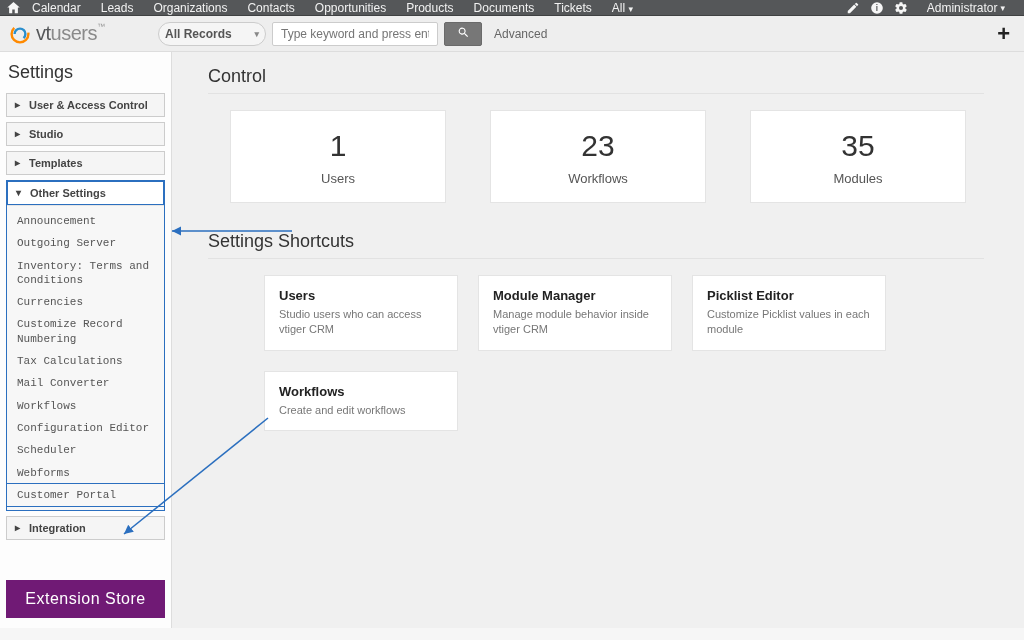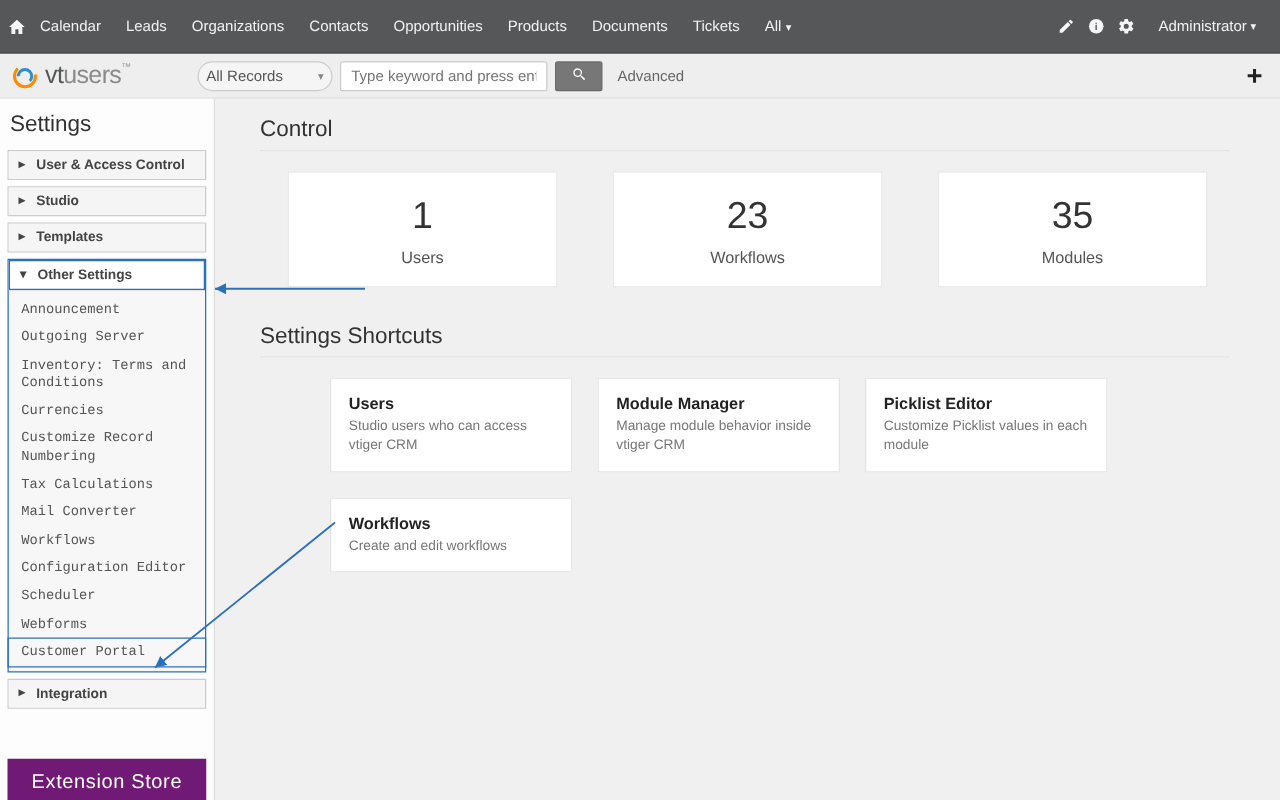--- a/index.html
+++ b/index.html
@@ -10,21 +10,21 @@
     color: #333;
     width: 1024px;
     height: 640px;
     overflow: hidden;
     position: relative;
   }
 
   
   .topnav {
     background: #555759;
-    height: 43px;
+    height: 16px;
     display: flex;
     align-items: center;
     padding: 0 10px 0 6px;
     color: #f8f8f8;
     justify-content: space-between;
     box-shadow: 0 1px 2px rgba(0,0,0,0.2);
     border-bottom: 1px solid #3f4142;
   }
   .topnav-left { display: flex; align-items: center; gap: 2px; }
   .topnav-right { display: flex; align-items: center; gap: 10px; }
@@ -56,20 +56,21 @@
   .logo-text .light { color: #8a8a8a; }
   .logo sup { font-size: 8px; vertical-align: top; color:#999; }
 
   .select-records {
     width: 108px; height: 24px;
     background: #f5f5f5; border: 1px solid #ccc;
     display:flex; align-items:center; justify-content:space-between;
     padding: 0 6px; font-size:12px; color:#555;
     cursor:pointer;
     border-radius:12px;
+    font-weight:bold;
   }
   .search-input {
     width: 166px; height: 24px;
     border: 1px solid #ccc; background:#fff;
     padding: 0 8px; font-size:12px; color:#333;
     margin-left: 6px;
     border-radius:2px;
   }
   .search-btn {
     width: 38px; height:24px; background:#777; border:1px solid #6a6a6a;

